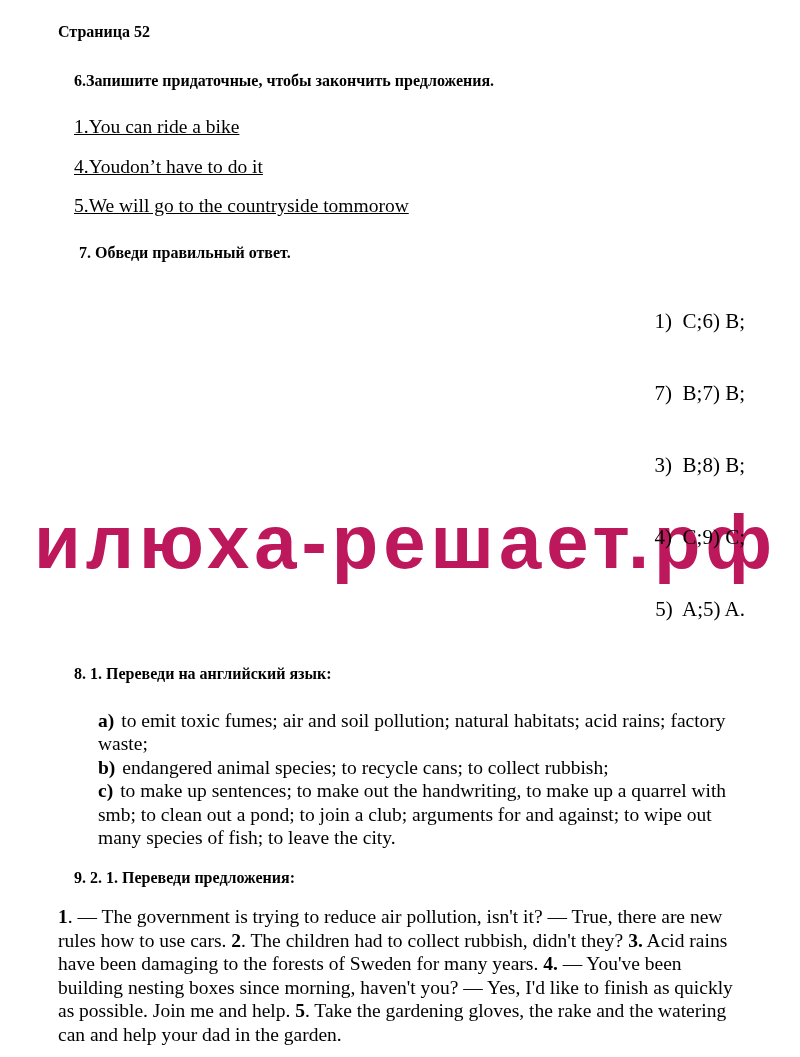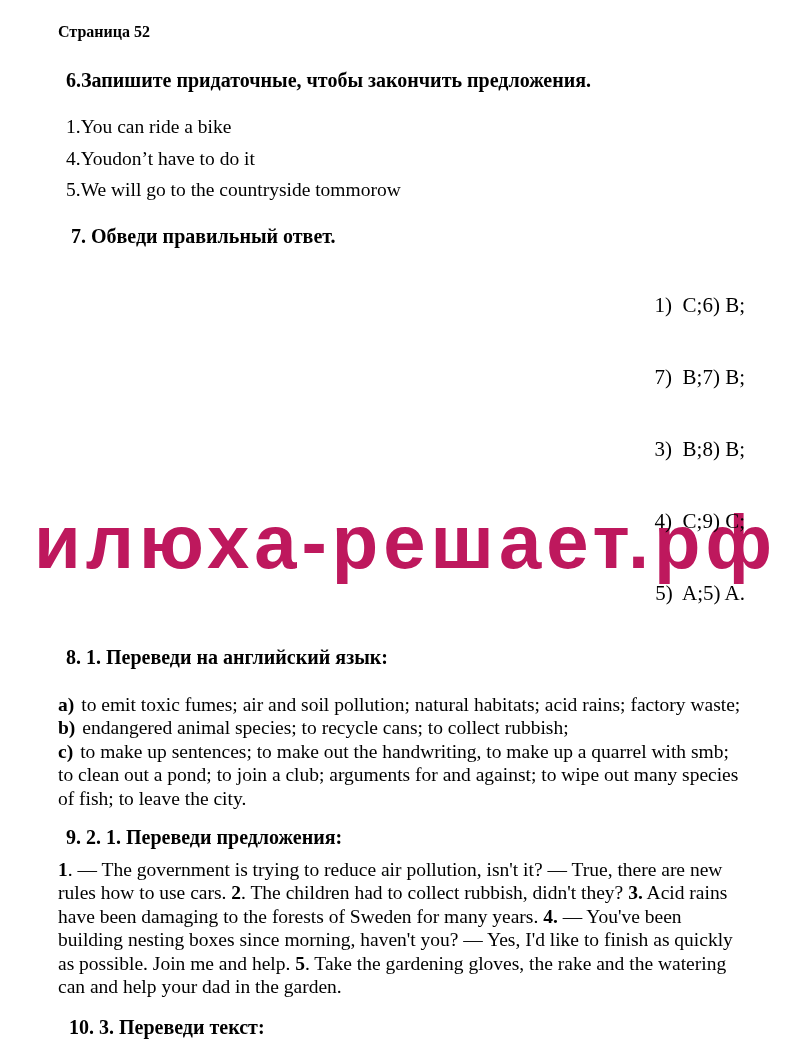--- a/index.html
+++ b/index.html
@@ -37,33 +37,33 @@
     white-space: nowrap;
     user-select: none;
   }
   .page-title {
     font-weight: bold;
     font-size: 16px;
     margin: 0;
   }
   .section-heading {
     font-weight: bold;
-    font-size: 20px;
-    margin: 8px;
+    font-size: 16px;
+    margin: 16px;
   }
   .mt-s6-head { margin-top: 25px; }
   .mt-s6-list { margin-top: 23px; }
   .mt-s7-head { margin-top: 23px; padding-left: 5px; }
   .mt-s7-answers { margin-top: 21px; }
   .mt-s8-head { margin-top: 17px; }
-  .mt-s8-body { margin-top: 23px; }
+  .mt-s8-body { margin-top: 23px; margin-left: 40px; }
   .mt-s9-head { margin-top: 16px; }
   .mt-s9-para { margin-top: 21px; }
   .mt-s10-head { margin-top: 17px; padding-left: 3px; }
-  .ex-list div { margin: 8px; }
+  .ex-list div { margin: 16px; text-decoration: underline; }
   .answers {
     font-size: 21px;
     line-height: 24px;
     text-align: right;
   }
   .answer-row { white-space: pre; }
   .answer-left {
     display: inline-block;
     width: 80px;
     white-space: pre;

